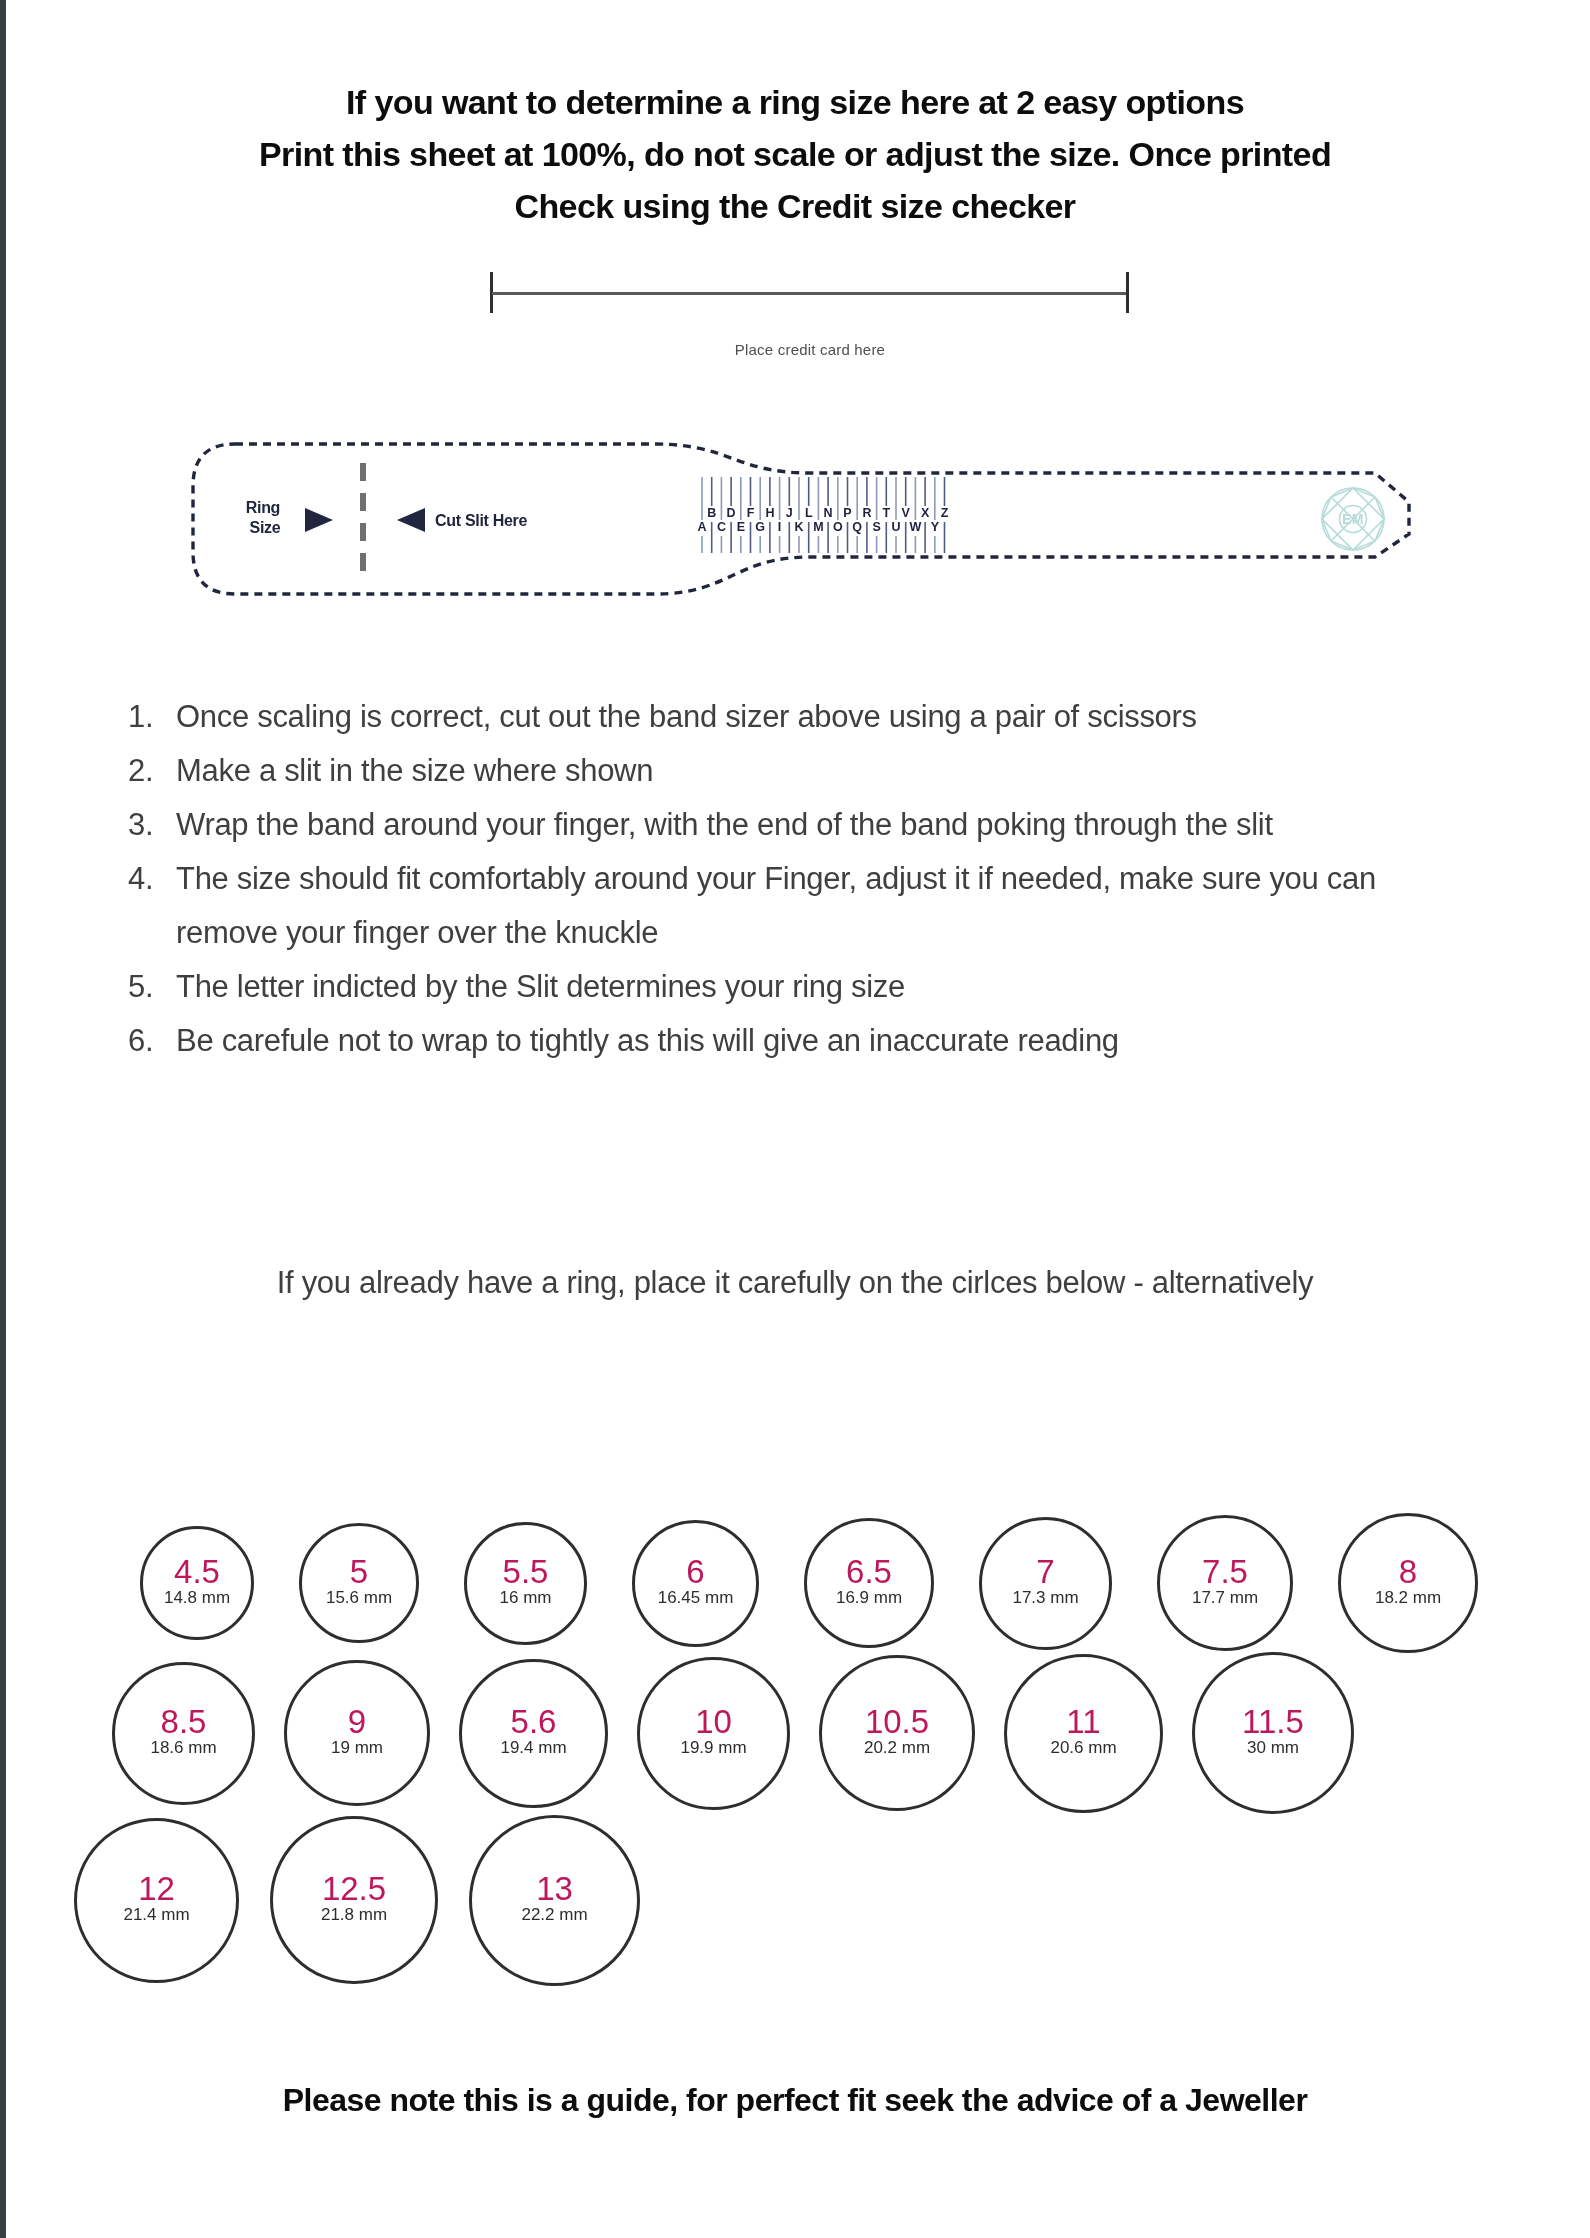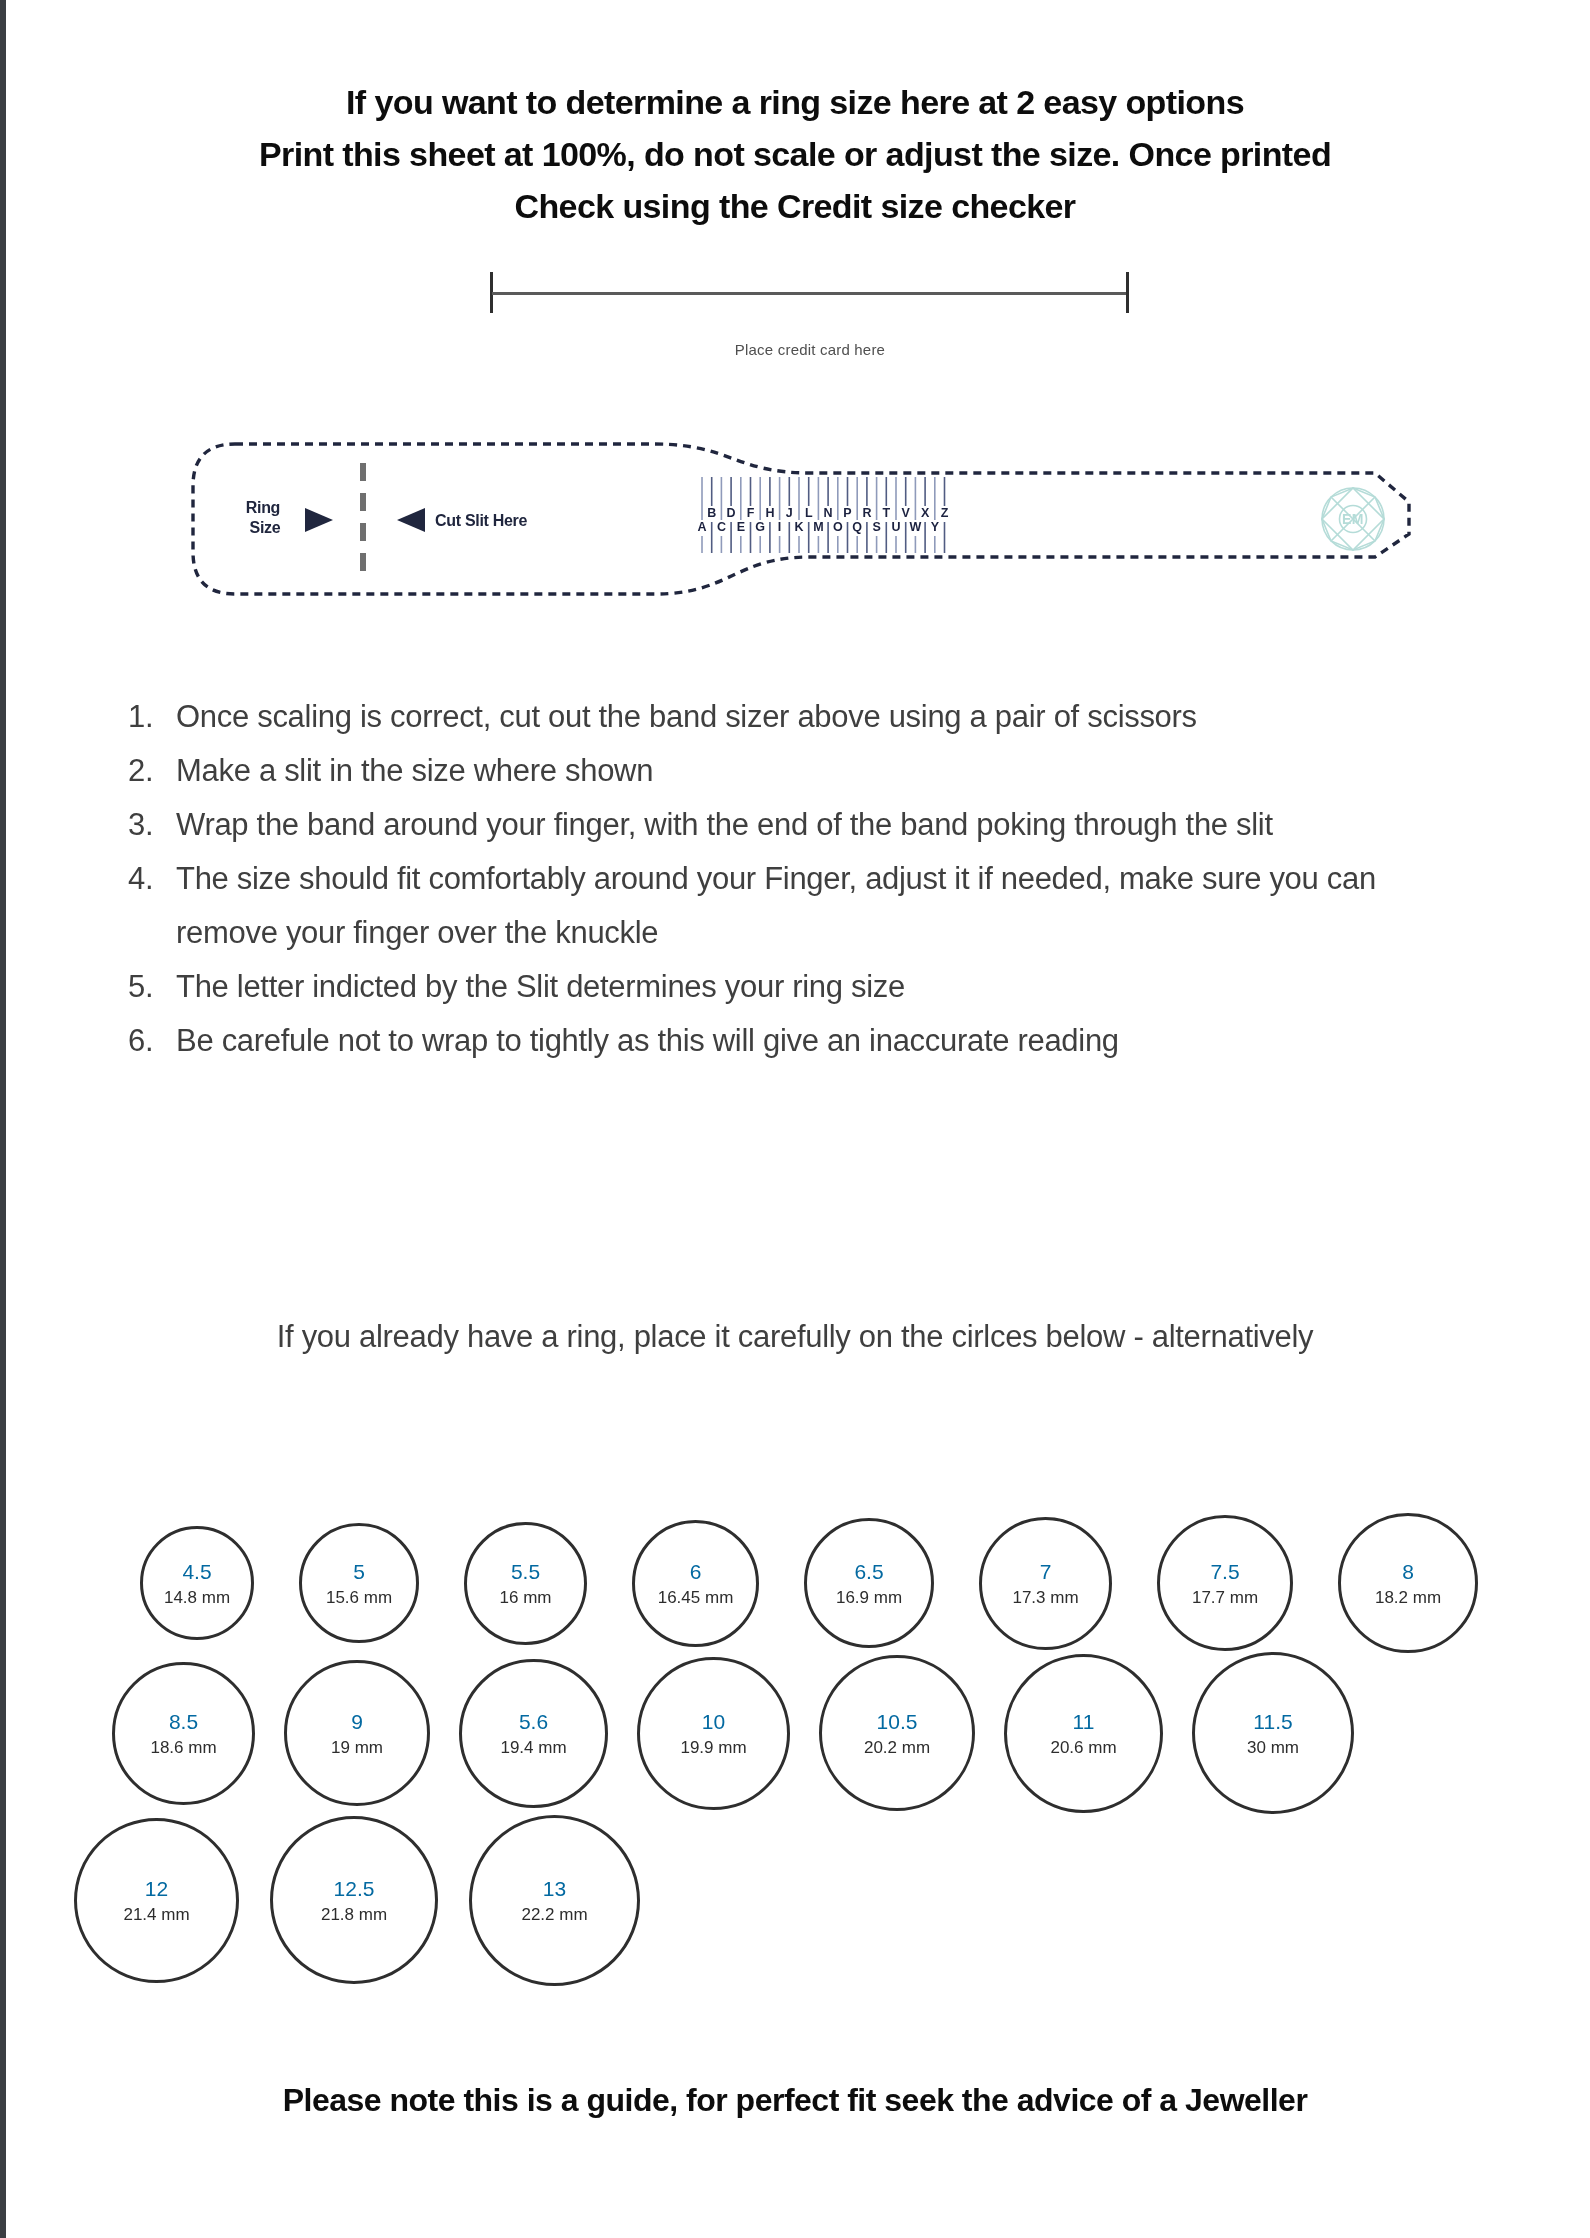--- a/index.html
+++ b/index.html
@@ -35,30 +35,30 @@
   .logo-text{font-size:14px;font-weight:700;fill:var(--logo-teal);letter-spacing:0.5px;}
   
   .instructions{
     position:absolute;left:128px;top:690px;width:1318px;list-style:none;
     font-size:31px;line-height:54px;color:var(--text-body);letter-spacing:-0.3px;
   }
   .instructions li{position:relative;padding-left:48px;}
   .instructions li .num{position:absolute;left:0;top:0;}
   
   .ring-note{
-    position:absolute;left:0;top:1309px;width:100%;text-align:center;
+    position:absolute;left:0;top:1255px;width:100%;text-align:center;
     font-size:31px;line-height:56px;color:var(--text-body);letter-spacing:-0.3px;
   }
   
   .circle-row{position:absolute;left:0;display:flex;align-items:center;width:100%;}
   .ring-circle{
     border:3px solid var(--circle-border);border-radius:50%;background:#fff;
     display:flex;flex-direction:column;align-items:center;justify-content:center;flex:0 0 auto;
   }
-  .circle-size{font-size:21px;color:#0369a1;line-height:30px;}
+  .circle-size{font-size:33px;color:#be185d;line-height:30px;}
   .circle-mm{font-size:17px;color:#2d2d2d;line-height:22px;}
   
   .footer-note{
     position:absolute;left:0;top:2082px;width:100%;text-align:center;
     font-weight:700;font-size:32px;letter-spacing:-0.5px;color:var(--text-dark);
   }
 </style>
 </head>
 <body>
 

